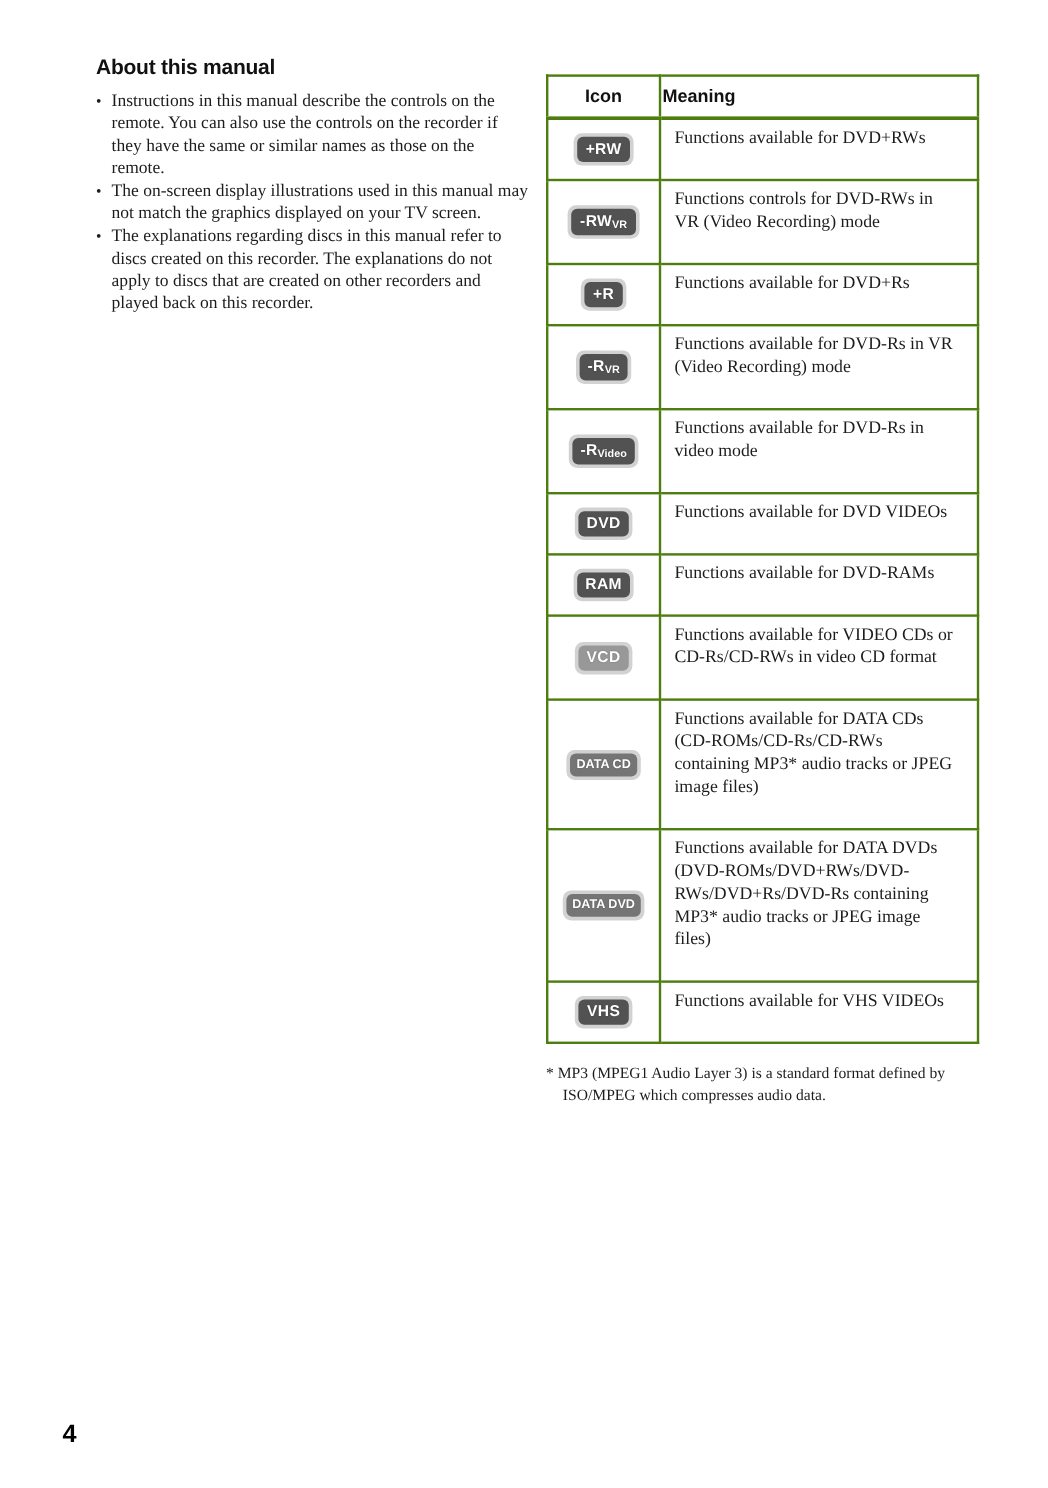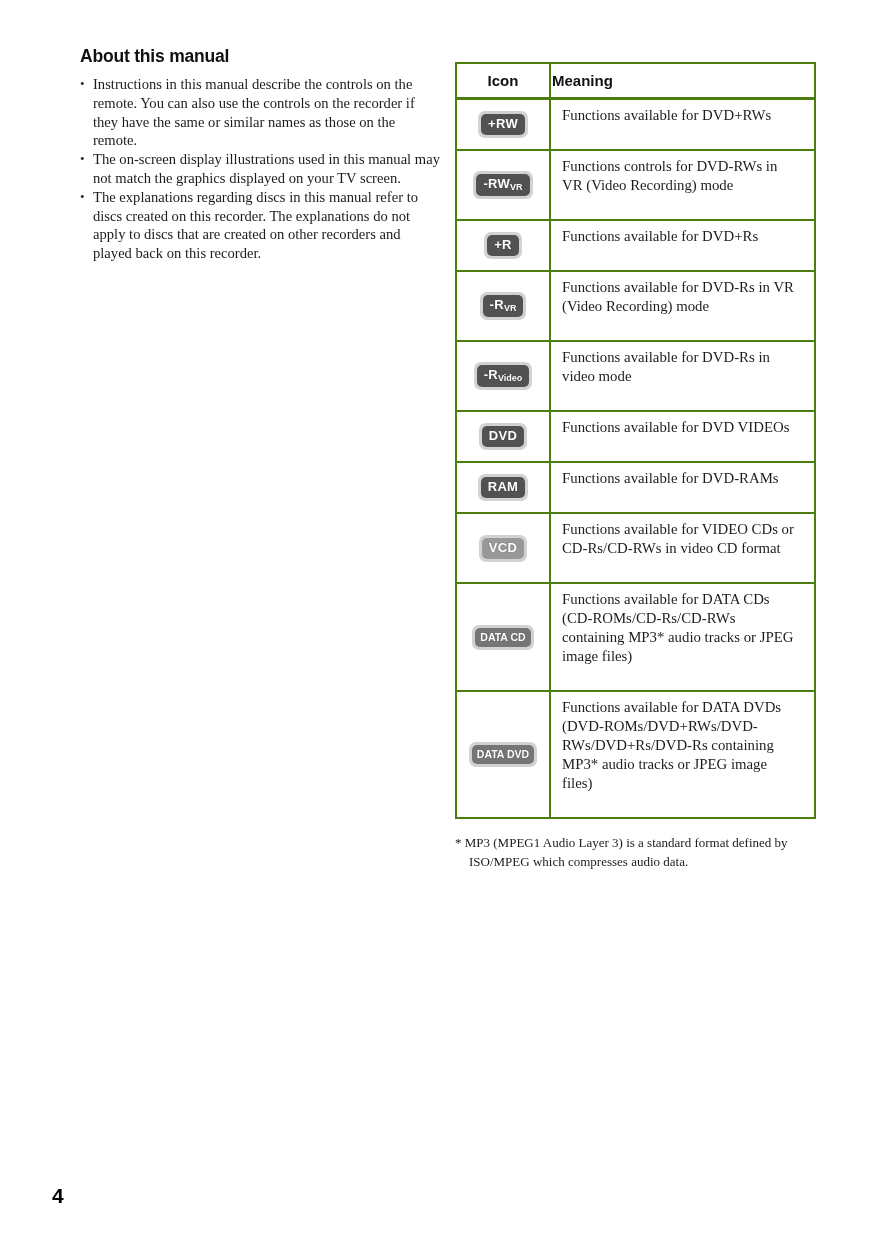--- a/index.html
+++ b/index.html
@@ -234,20 +234,26 @@
     <td class="meaning-cell">Functions available for DATA CDs (CD-ROMs/CD-Rs/CD-RWs containing MP3* audio tracks or JPEG image files)</td>
   </tr>
 
   <tr>
     <td class="icon-cell">
       <span class="badge badge-gray-dark badge-small"><span class="badge-inner">DATA DVD</span></span>
     </td>
     <td class="meaning-cell">Functions available for DATA DVDs (DVD-ROMs/DVD+RWs/DVD-RWs/DVD+Rs/DVD-Rs containing MP3* audio tracks or JPEG image files)</td>
   </tr>
 
+  <tr>
+    <td class="icon-cell">
+      <span class="badge badge-dark"><span class="badge-inner">VHS</span></span>
+    </td>
+    <td class="meaning-cell">Functions available for VHS VIDEOs</td>
+  </tr>
 </tbody>
     </table>
 
     <p class="footnote">* MP3 (MPEG1 Audio Layer 3) is a standard format defined by ISO/MPEG which compresses audio data.</p>
   </div>
 
   <div class="page-number">4</div>
 
 </div>
 

